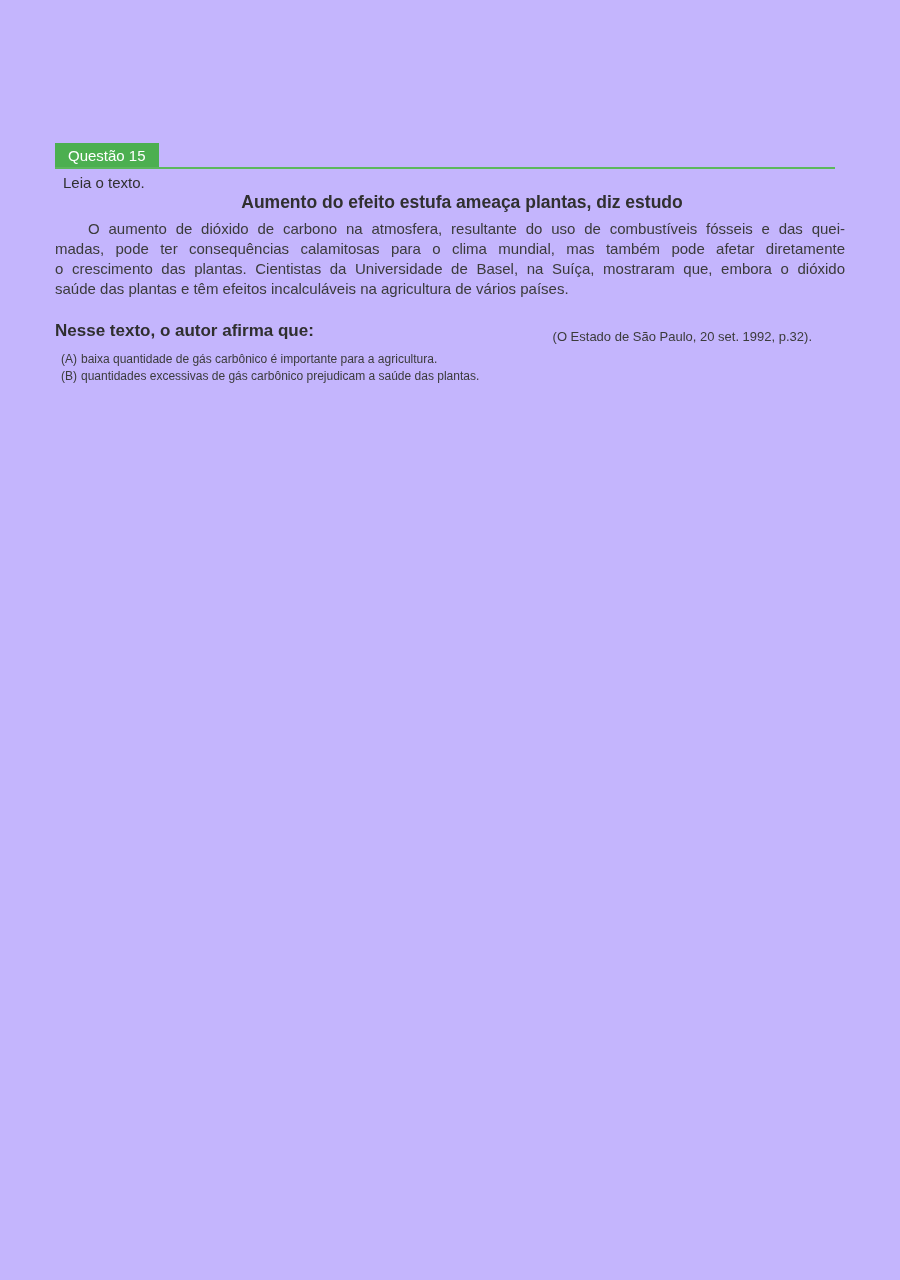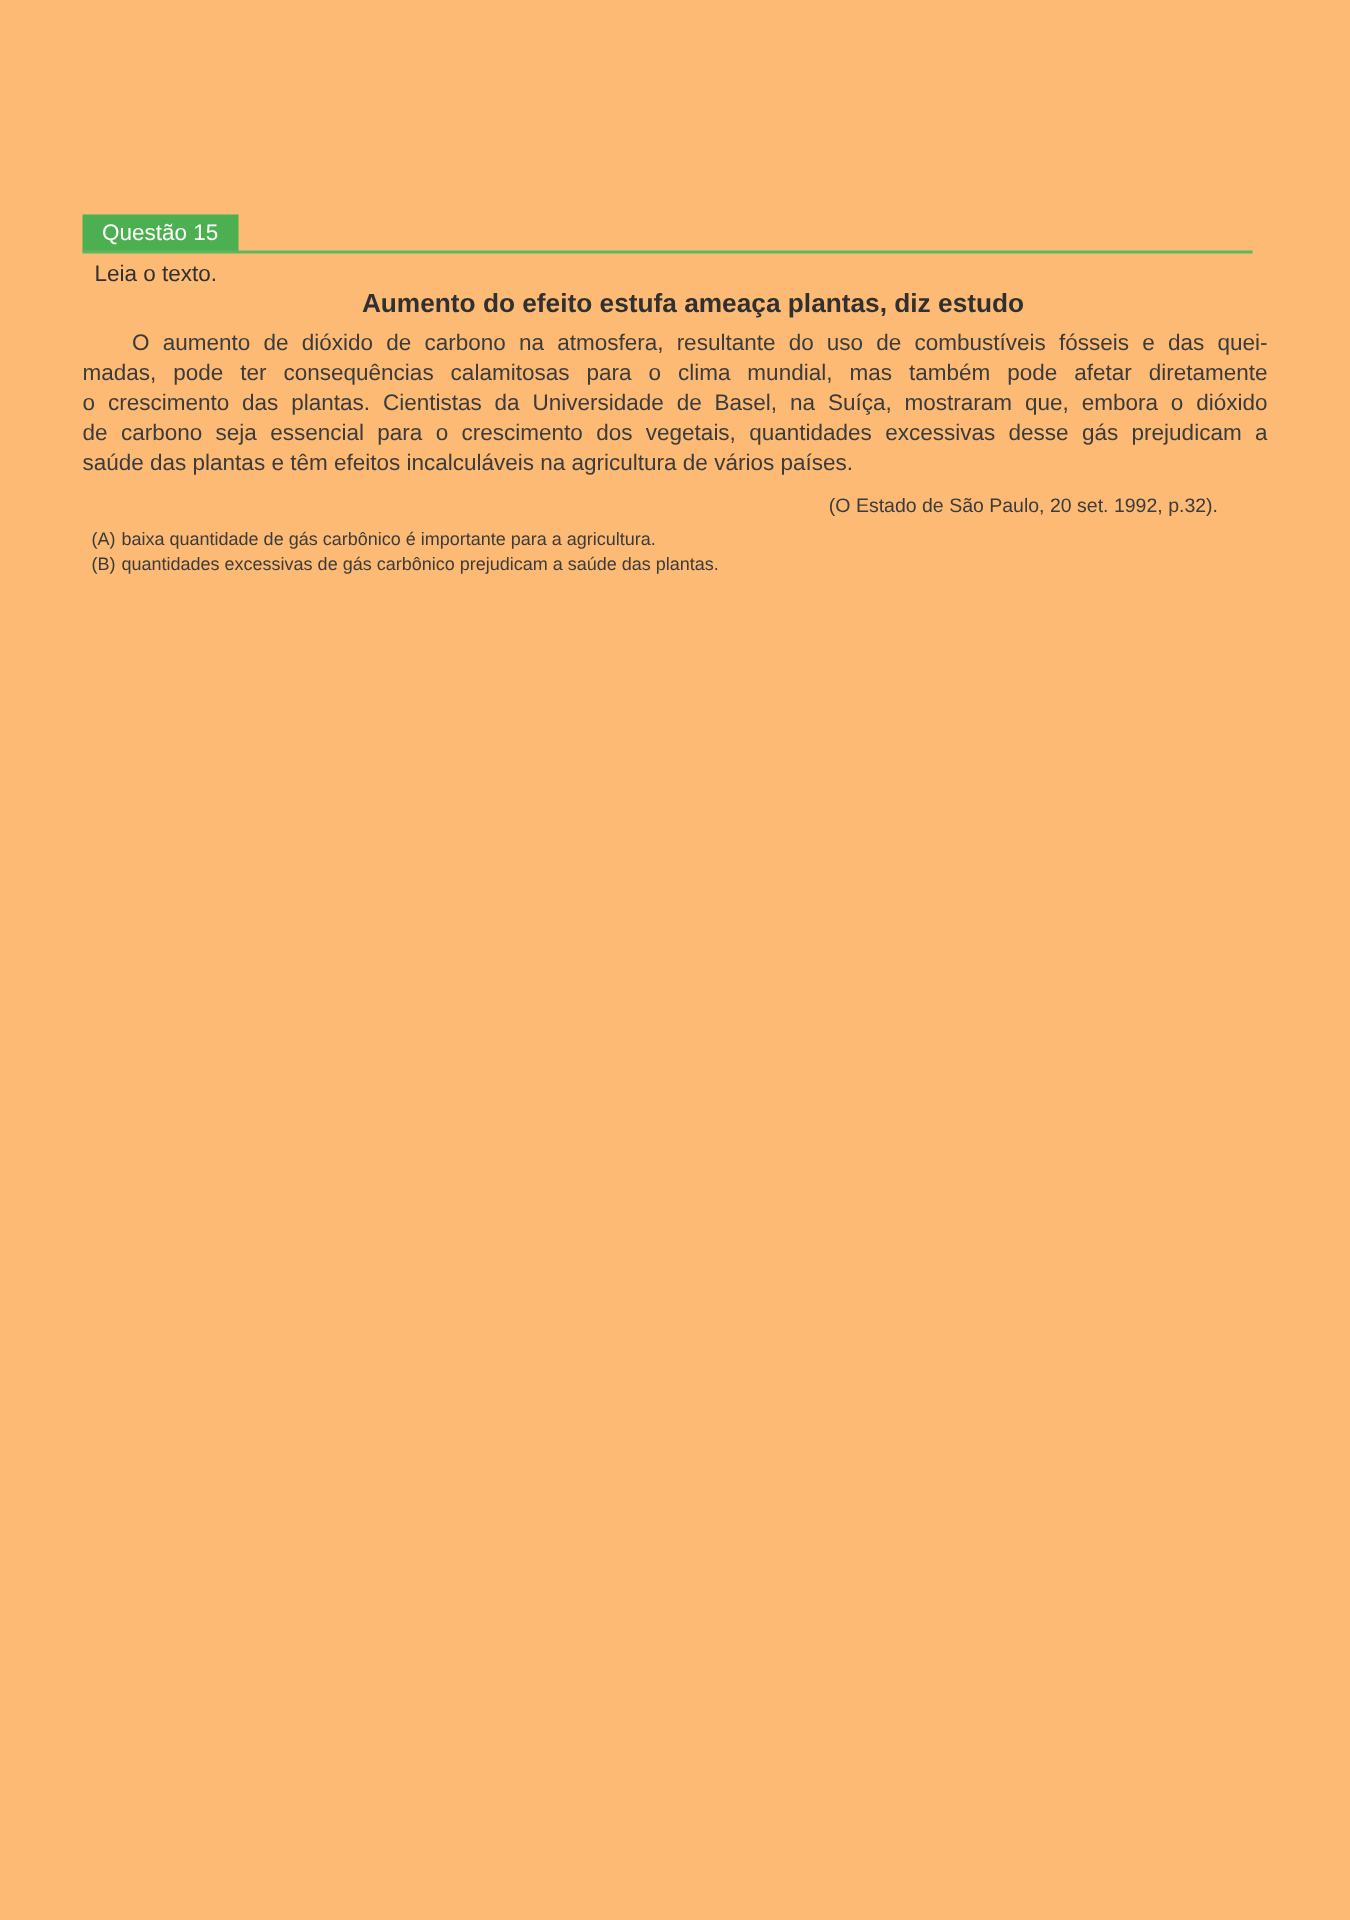--- a/index.html
+++ b/index.html
@@ -5,21 +5,21 @@
   * { margin: 0; padding: 0; box-sizing: border-box; }
   html, body { background: #ffffff; }
   body {
     font-family: "Liberation Sans", "DejaVu Sans", sans-serif;
     color: #3b3b3b;
   }
   .page {
     position: relative;
     width: 900px;
     height: 1280px;
-    background: #fdba74;
+    background: #c4b5fd;
     overflow: hidden;
   }
   .question-badge {
     position: absolute;
     left: 55px;
     top: 143px;
     background: #4caf50;
     color: #ffffff;
     font-size: 15px;
     line-height: 25px;
@@ -107,24 +107,24 @@
   <div class="header-rule"></div>
 
   <div class="instruction">Leia o texto.</div>
 
   <div class="passage-title">Aumento do efeito estufa ameaça plantas, diz estudo</div>
 
   <div class="passage">
     <div class="pline pline-first">O aumento de dióxido de carbono na atmosfera, resultante do uso de combustíveis fósseis e das quei-</div>
     <div class="pline">madas, pode ter consequências calamitosas para o clima mundial, mas também pode afetar diretamente</div>
     <div class="pline">o crescimento das plantas. Cientistas da Universidade de Basel, na Suíça, mostraram que, embora o dióxido</div>
-    <div class="pline">de carbono seja essencial para o crescimento dos vegetais, quantidades excessivas desse gás prejudicam a</div>
     <div class="pline pline-last">saúde das plantas e têm efeitos incalculáveis na agricultura de vários países.</div>
   </div>
 
+  <div class="question-prompt">Nesse texto, o autor afirma que:</div>
 
   <div class="source-citation">(O Estado de São Paulo, 20 set. 1992, p.32).</div>
 
   <div class="options">
     <div class="option-row">
       <span class="option-label">(A)</span><span>baixa quantidade de gás carbônico é importante para a agricultura.</span>
     </div>
     <div class="option-row">
       <span class="option-label">(B)</span><span>quantidades excessivas de gás carbônico prejudicam a saúde das plantas.</span>
     </div>

